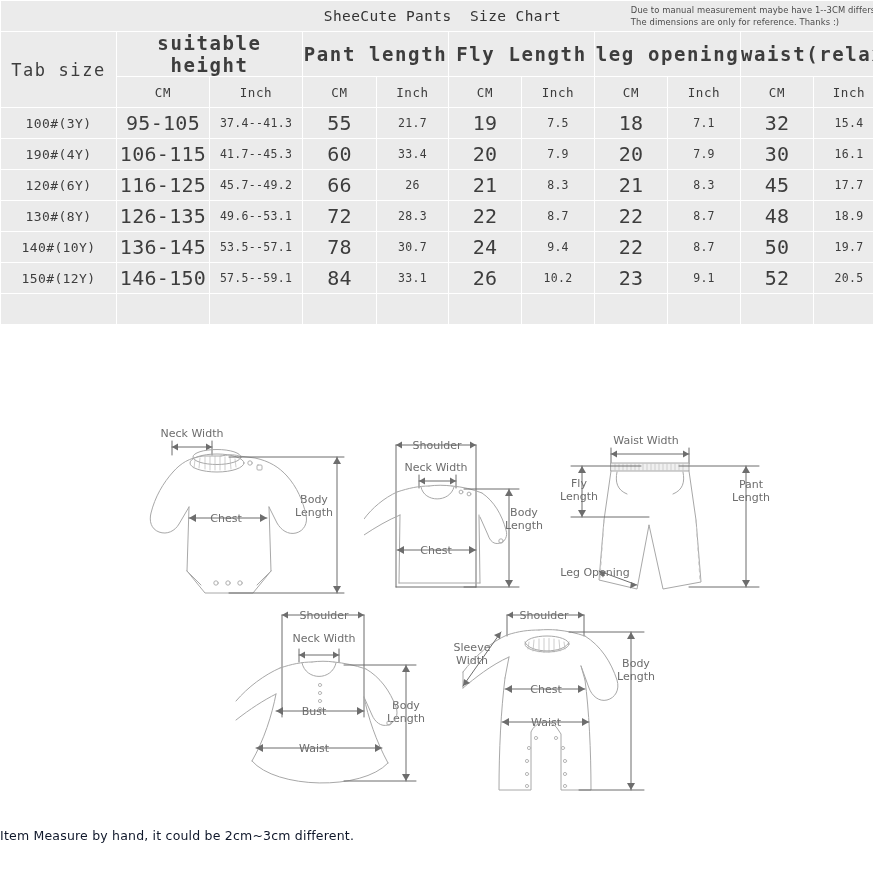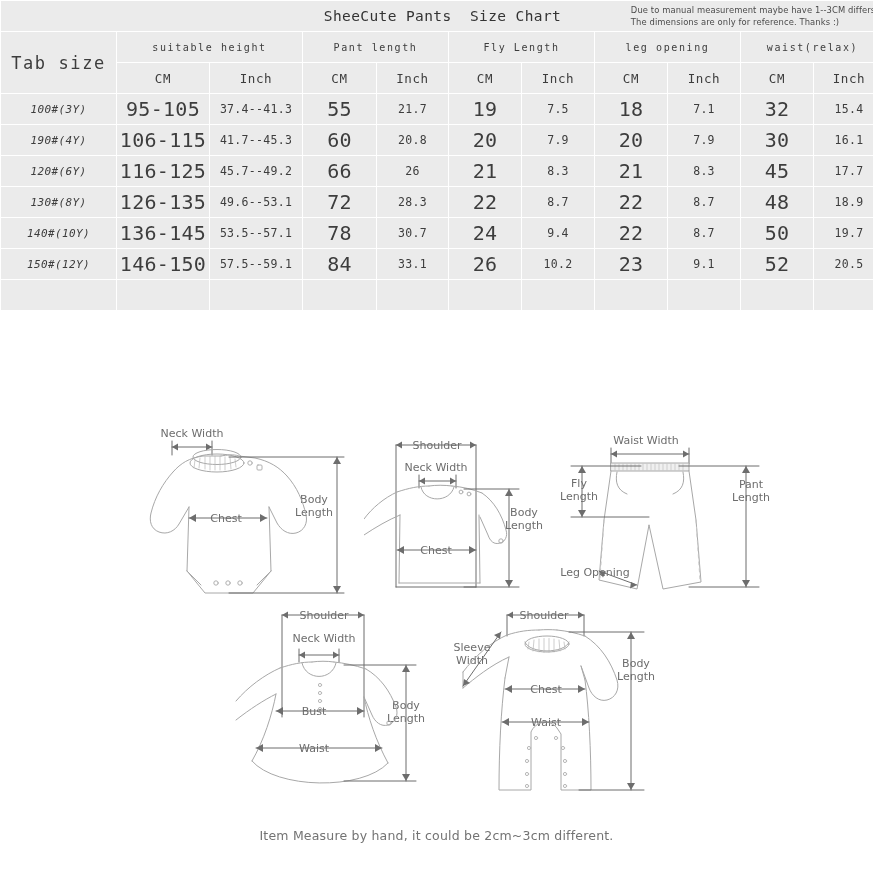--- a/index.html
+++ b/index.html
@@ -65,47 +65,47 @@
     text-align: left;
     font-family: "DejaVu Sans", sans-serif;
     font-size: 8.4px;
     line-height: 11.5px;
     color: #4a4a4a;
     white-space: pre-line;
     letter-spacing: 0.1px;
   }
   td.grouphdr {
     height: 38px;
-    font-size: 10px;
+    font-size: 19px;
     letter-spacing: 1.6px;
     color: #3a3a3a;
     background: #e9e9e9;
+    font-weight: bold;
   }
   td.subhdr {
     height: 38px;
     font-size: 12.5px;
     letter-spacing: 0.6px;
     color: #3a3a3a;
   }
   td.tabsize-hdr {
     font-size: 17px;
     letter-spacing: 1.6px;
     color: #3a3a3a;
     text-align: left;
     padding-left: 10px;
     background: #e9e9e9;
   }
   td.rowlabel {
     text-align: left;
     padding-left: 10px;
-    font-size: 11px;
+    font-size: 13px;
     letter-spacing: 0.4px;
     background: #e9e9e9;
     color: #3a3a3a;
-    font-style: italic;
   }
   td.cm-val {
     font-size: 20px;
     letter-spacing: 0.3px;
   }
   td.in-val {
     font-size: 11.5px;
     letter-spacing: 0.3px;
     color: #454545;
   }
@@ -121,24 +121,24 @@
     margin-left: 34px;
   }
   #diagrams svg { display: block; }
   .dgm {
     position: absolute;
   }
   .footer-note {
     position: absolute;
     left: 0; right: 0;
     top: 828px;
-    text-align: center;
+    text-align: left;
     font-family: "DejaVu Sans", sans-serif;
     font-size: 12.5px;
-    color: #737373;
+    color: #0f172a;
     letter-spacing: 0.2px;
   }
   
 </style>
 </head>
 <body>
 
 <div id="chart-table-wrap">
   <table class="size-chart">
     <colgroup>
@@ -197,21 +197,21 @@
         <td class="cm-val white">18</td>
         <td class="in-val grey">7.1</td>
         <td class="cm-val white">32</td>
         <td class="in-val grey">15.4</td>
       </tr>
       <tr>
         <td class="rowlabel">190#(4Y)</td>
         <td class="cm-val white">106-115</td>
         <td class="in-val grey">41.7--45.3</td>
         <td class="cm-val white">60</td>
-        <td class="in-val grey">20.8</td>
+        <td class="in-val grey">33.4</td>
         <td class="cm-val white">20</td>
         <td class="in-val grey">7.9</td>
         <td class="cm-val white">20</td>
         <td class="in-val grey">7.9</td>
         <td class="cm-val white">30</td>
         <td class="in-val grey">16.1</td>
       </tr>
       <tr>
         <td class="rowlabel">120#(6Y)</td>
         <td class="cm-val white">116-125</td>

